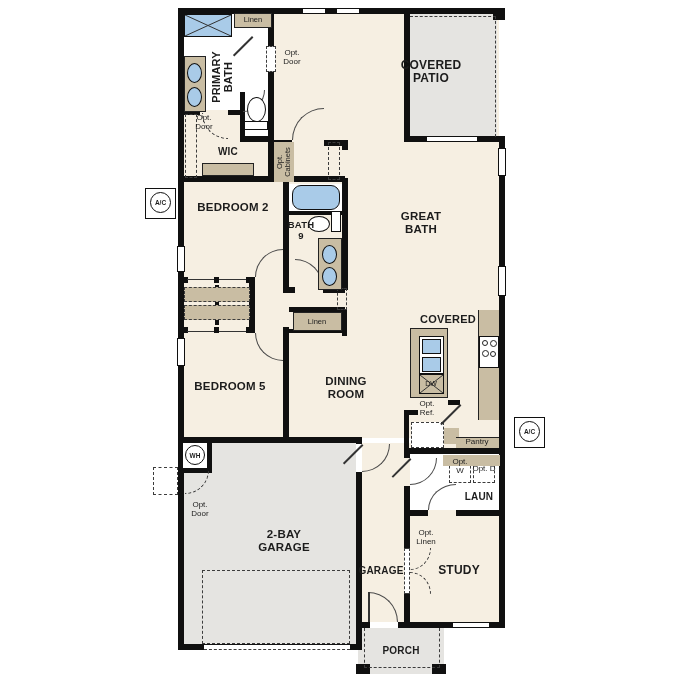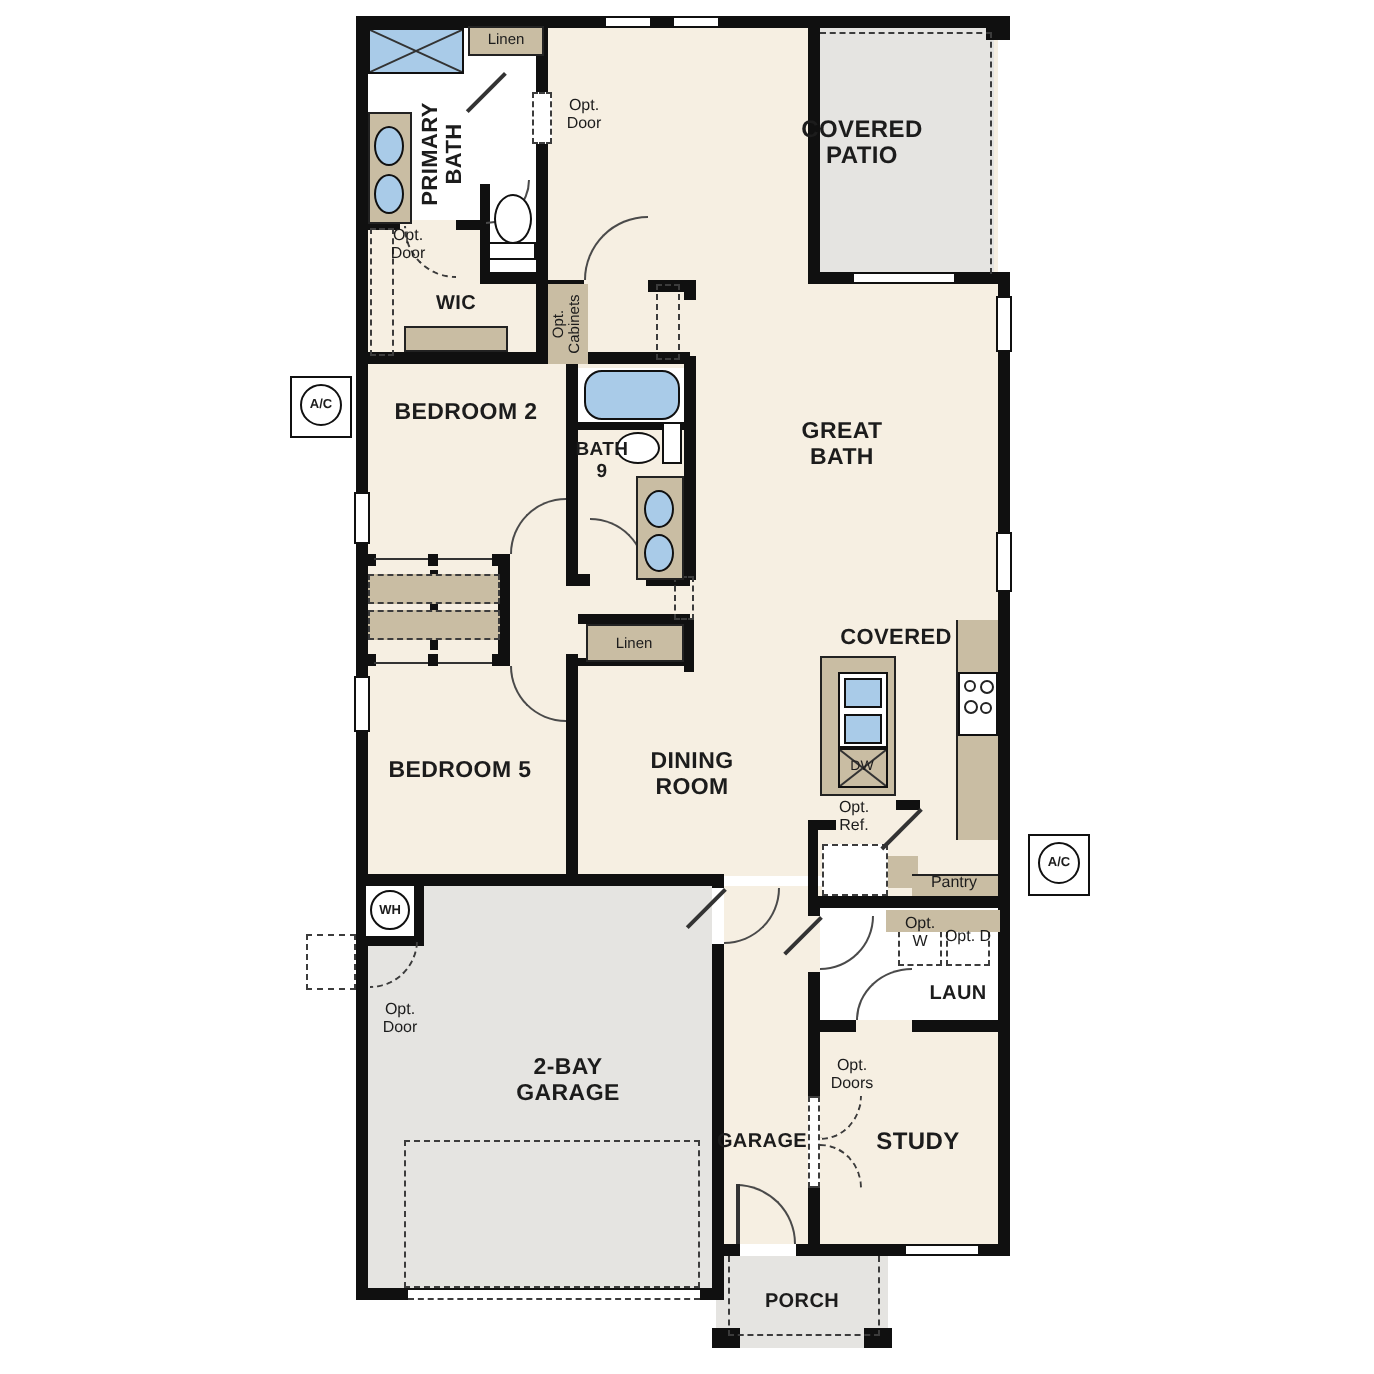--- a/index.html
+++ b/index.html
@@ -241,16 +241,16 @@
   <div class="lbl" style="left:448px;top:319px;white-space:nowrap;font-size:11px">COVERED</div>
   <div class="lbl xs" style="left:431px;top:384px;font-size:7px">DW</div>
   <div class="lbl sm" style="left:427px;top:409px;width:28px">Opt. Ref.</div>
   <div class="lbl sm" style="left:477px;top:442px;white-space:nowrap">Pantry</div>
   <div class="lbl sm" style="left:460px;top:467px;width:24px">Opt. W</div>
   <div class="lbl sm" style="left:484px;top:469px;width:24px">Opt. D</div>
   <div class="lbl s10" style="left:479px;top:497px">LAUN</div>
   <div class="lbl sm" style="left:200px;top:510px;width:30px">Opt. Door</div>
   <div class="lbl" style="left:284px;top:541px;width:70px">2-BAY GARAGE</div>
   <div class="lbl s10" style="left:381px;top:571px">GARAGE</div>
-  <div class="lbl sm" style="left:426px;top:538px;width:32px">Opt. Doors</div>
+  <div class="lbl sm" style="left:426px;top:538px;width:32px">Opt. Linen</div>
   <div class="lbl" style="left:459px;top:571px;font-size:12px">STUDY</div>
   <div class="lbl s10" style="left:401px;top:651px">PORCH</div>
 </div>
 
 </body></html>

